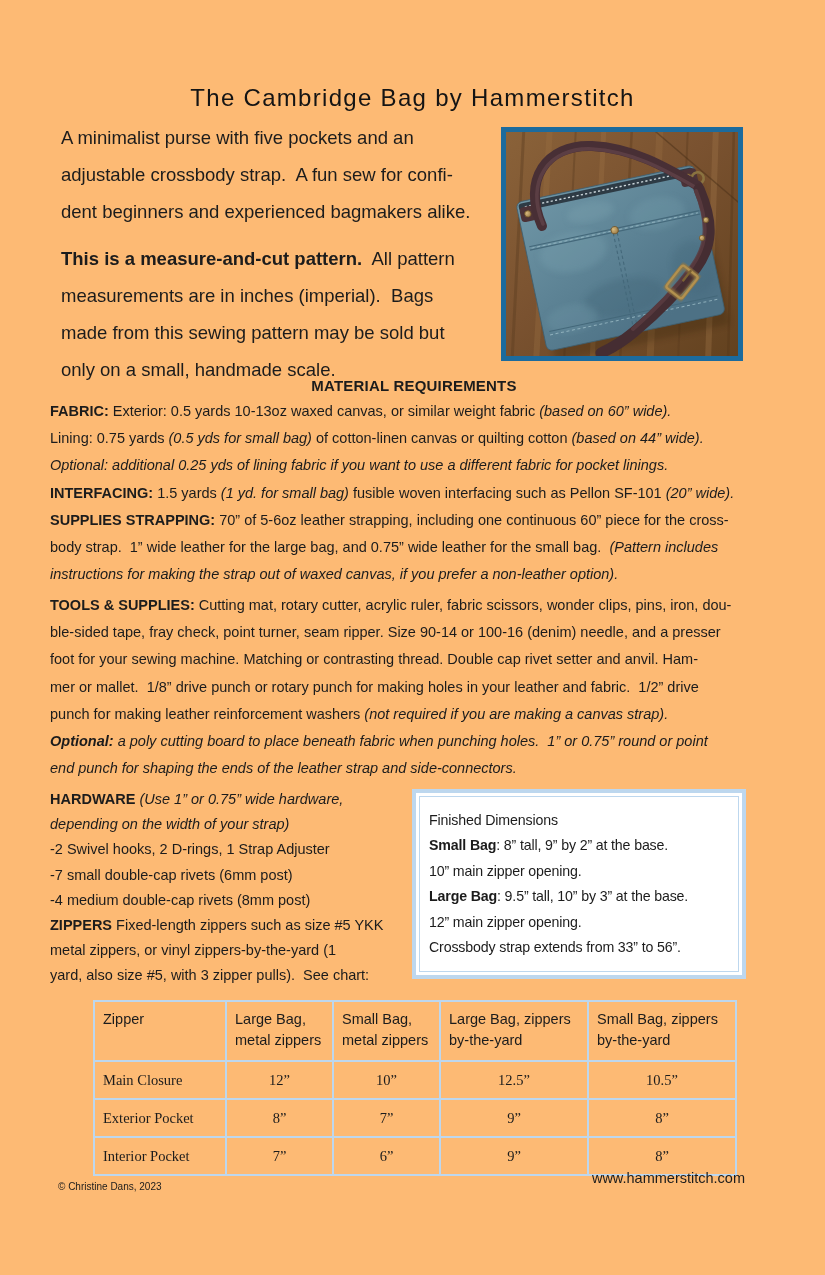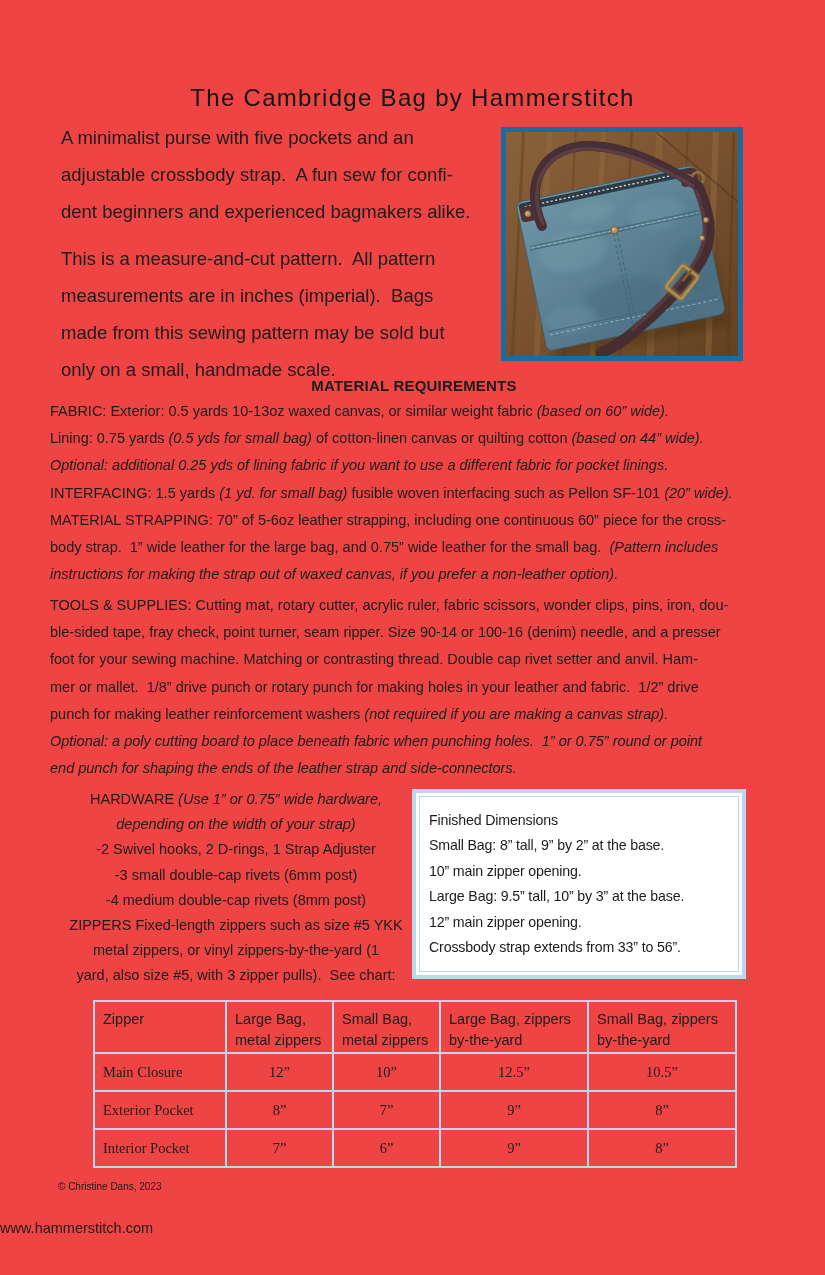--- a/index.html
+++ b/index.html
@@ -1,19 +1,19 @@
 <!DOCTYPE html>
 <html><head>
 <meta charset="utf-8">
 <style>
   html,body{margin:0;padding:0;background:#ffffff;}
-  #page{position:relative;width:825px;height:1275px;background:#ef4444;overflow:hidden;
+  #page{position:relative;width:825px;height:1275px;background:#fdba74;overflow:hidden;
         font-family:"Liberation Sans",sans-serif;color:#1c1c1c;}
   .ln{white-space:pre;}
-  .b{font-weight:normal;}
+  .b{font-weight:bold;}
   .i{font-style:italic;}
 
   .title{position:absolute;top:84px;left:0;width:825px;text-align:center;
          font-size:24px;letter-spacing:1.3px;color:#141414;}
 
   .intro{position:absolute;left:61px;top:119px;width:442px;font-size:18.5px;}
   .intro .ln{line-height:37px;}
   .intro .p2{margin-top:10px;}
 
   .photo-frame{position:absolute;left:501px;top:127px;width:232px;height:224px;
@@ -21,36 +21,36 @@
 
   .mr-heading{position:absolute;top:377px;left:50px;width:728px;text-align:center;
               font-weight:bold;font-size:15px;letter-spacing:.2px;}
 
   .bodyblock{position:absolute;left:50px;width:742px;font-size:14.5px;}
   .bodyblock .ln{line-height:27.2px;}
   .materials{top:398px;}
   .tools{top:592px;}
 
   .hardware{position:absolute;left:50px;top:787px;width:372px;font-size:14.5px;}
-  .hardware .ln{line-height:25.2px;text-align:center;}
+  .hardware .ln{line-height:25.2px;}
 
   .dims-outer{position:absolute;left:412px;top:789px;width:334px;box-sizing:border-box;
               border:4px solid #bdd7ee;padding:3px;background:#fff;}
   .dims-inner{border:1px solid #bdd7ee;padding:11px 9px;}
   .dims-inner .ln{font-size:14.2px;line-height:25.4px;letter-spacing:-0.15px;}
 
   table.zip{position:absolute;left:93px;top:1000px;border-collapse:collapse;
             font-size:14.5px;color:#1c1c1c;}
   table.zip th,table.zip td{border:2px solid #bdd7ee;font-weight:normal;}
-  table.zip th{text-align:left;vertical-align:top;padding:7px 8px 1px 8px;line-height:21px;height:36px;}
+  table.zip th{text-align:left;vertical-align:top;padding:7px 8px 9px 8px;line-height:21px;height:36px;}
   table.zip td{height:32px;padding:2px 8px;font-family:Liberation Serif, serif;}
   table.zip td.val{text-align:center;}
 
   .footer-left{position:absolute;left:58px;top:1181px;font-size:10px;}
-  .footer-right{position:absolute;left:0;top:1220px;width:745px;font-size:14.5px;}
+  .footer-right{position:absolute;left:0;top:1170px;width:745px;text-align:right;font-size:14.5px;}
 </style>
 </head>
 <body>
 
 <div id="page">
 
   <div class="title">The Cambridge Bag by Hammerstitch</div>
 
   <div class="intro">
     <div class="p1">
@@ -165,40 +165,40 @@
     </svg>
   </div>
 
   <div class="mr-heading">MATERIAL REQUIREMENTS</div>
 
   <div class="bodyblock materials">
       <div class="ln"><span class="b">FABRIC: </span><span>Exterior: 0.5 yards 10-13oz waxed canvas, or similar weight fabric </span><span class="i">(based on 60” wide).</span></div>
       <div class="ln"><span>Lining: 0.75 yards </span><span class="i">(0.5 yds for small bag) </span><span>of cotton-linen canvas or quilting cotton </span><span class="i">(based on 44” wide).</span></div>
       <div class="ln"><span class="i">Optional: additional 0.25 yds of lining fabric if you want to use a different fabric for pocket linings.</span></div>
       <div class="ln"><span class="b">INTERFACING: </span><span>1.5 yards </span><span class="i">(1 yd. for small bag) </span><span>fusible woven interfacing such as Pellon SF-101 </span><span class="i">(20” wide).</span></div>
-      <div class="ln"><span class="b">MATERIAL STRAPPING: </span><span>70” of 5-6oz leather strapping, including one continuous 60” piece for the cross-</span></div>
+      <div class="ln"><span class="b">SUPPLIES STRAPPING: </span><span>70” of 5-6oz leather strapping, including one continuous 60” piece for the cross-</span></div>
       <div class="ln"><span>body strap.  1” wide leather for the large bag, and 0.75” wide leather for the small bag.  </span><span class="i">(Pattern includes</span></div>
       <div class="ln"><span class="i">instructions for making the strap out of waxed canvas, if you prefer a non-leather option).</span></div>
     </div>
 
   <div class="bodyblock tools">
       <div class="ln"><span class="b">TOOLS &amp; SUPPLIES: </span><span>Cutting mat, rotary cutter, acrylic ruler, fabric scissors, wonder clips, pins, iron, dou-</span></div>
       <div class="ln"><span>ble-sided tape, fray check, point turner, seam ripper. Size 90-14 or 100-16 (denim) needle, and a presser</span></div>
       <div class="ln"><span>foot for your sewing machine. Matching or contrasting thread. Double cap rivet setter and anvil. Ham-</span></div>
       <div class="ln"><span>mer or mallet.  1/8” drive punch or rotary punch for making holes in your leather and fabric.  1/2” drive</span></div>
       <div class="ln"><span>punch for making leather reinforcement washers </span><span class="i">(not required if you are making a canvas strap).</span></div>
       <div class="ln"><span class="b i">Optional: </span><span class="i">a poly cutting board to place beneath fabric when punching holes.  1” or 0.75” round or point</span></div>
       <div class="ln"><span class="i">end punch for shaping the ends of the leather strap and side-connectors.</span></div>
     </div>
 
   <div class="hardware">
       <div class="ln"><span class="b">HARDWARE </span><span class="i">(Use 1” or 0.75” wide hardware,</span></div>
       <div class="ln"><span class="i">depending on the width of your strap)</span></div>
       <div class="ln"><span>-2 Swivel hooks, 2 D-rings, 1 Strap Adjuster</span></div>
-      <div class="ln"><span>-3 small double-cap rivets (6mm post)</span></div>
+      <div class="ln"><span>-7 small double-cap rivets (6mm post)</span></div>
       <div class="ln"><span>-4 medium double-cap rivets (8mm post)</span></div>
       <div class="ln"><span class="b">ZIPPERS </span><span>Fixed-length zippers such as size #5 YKK</span></div>
       <div class="ln"><span>metal zippers, or vinyl zippers-by-the-yard (1</span></div>
       <div class="ln"><span>yard, also size #5, with 3 zipper pulls).  See chart:</span></div>
     </div>
 
   <div class="dims-outer">
     <div class="dims-inner">
         <div class="ln"><span>Finished Dimensions</span></div>
         <div class="ln"><span class="b">Small Bag</span><span>: 8” tall, 9” by 2” at the base.</span></div>

